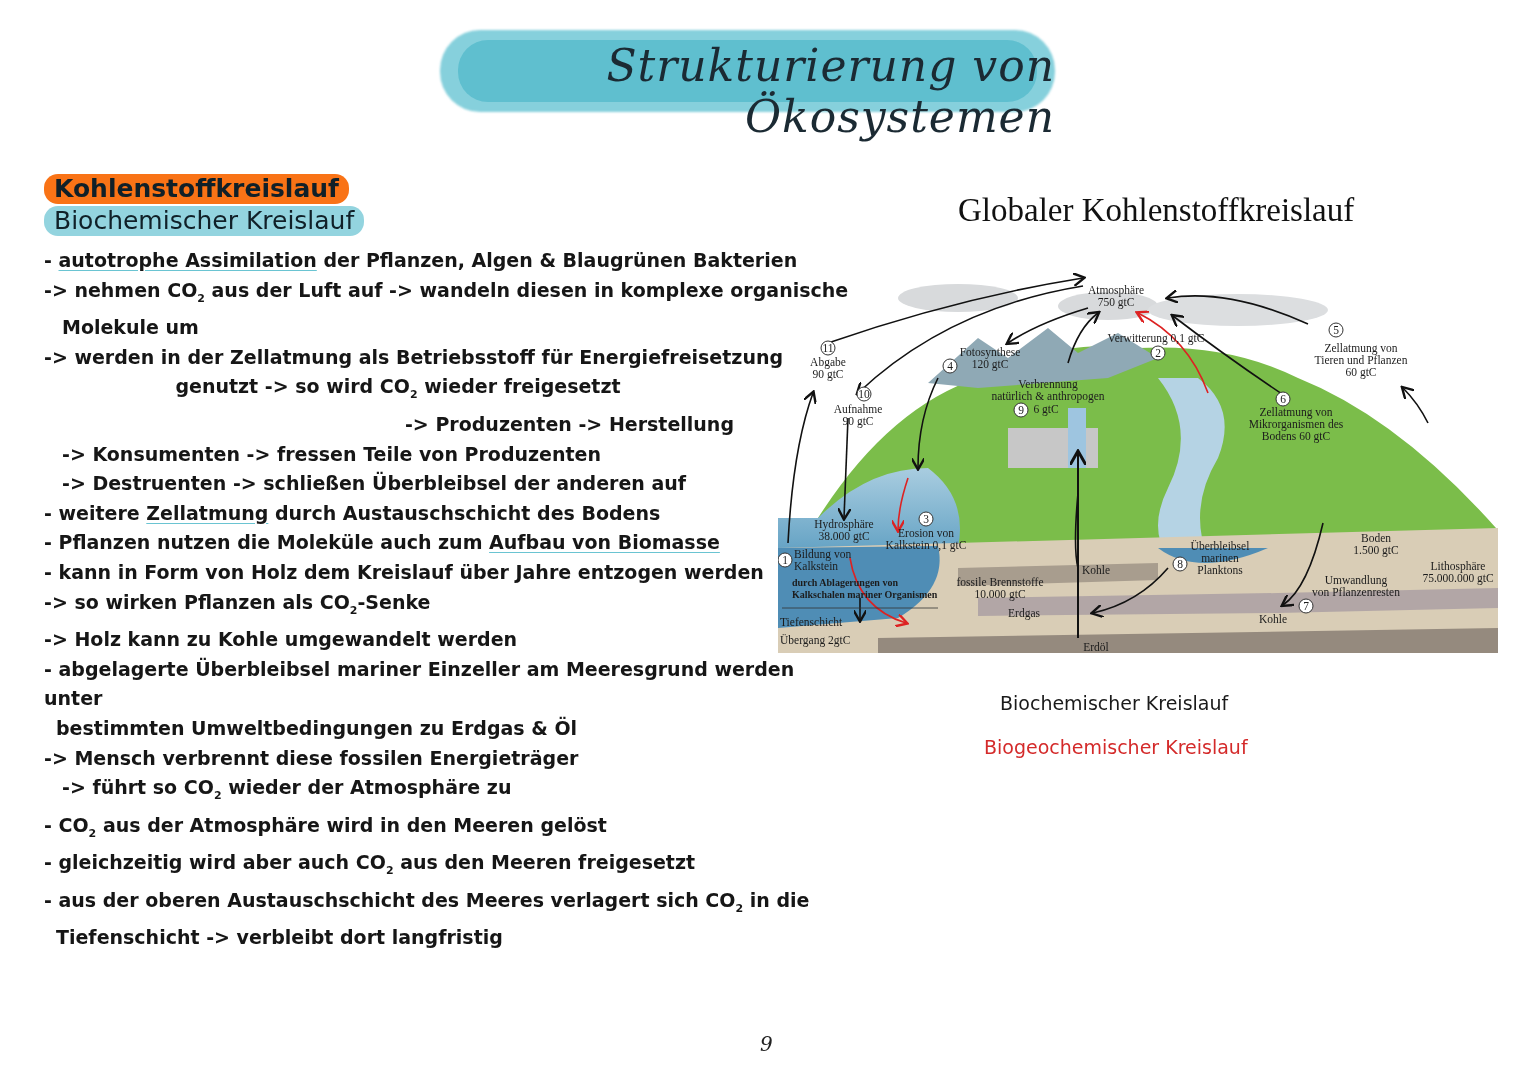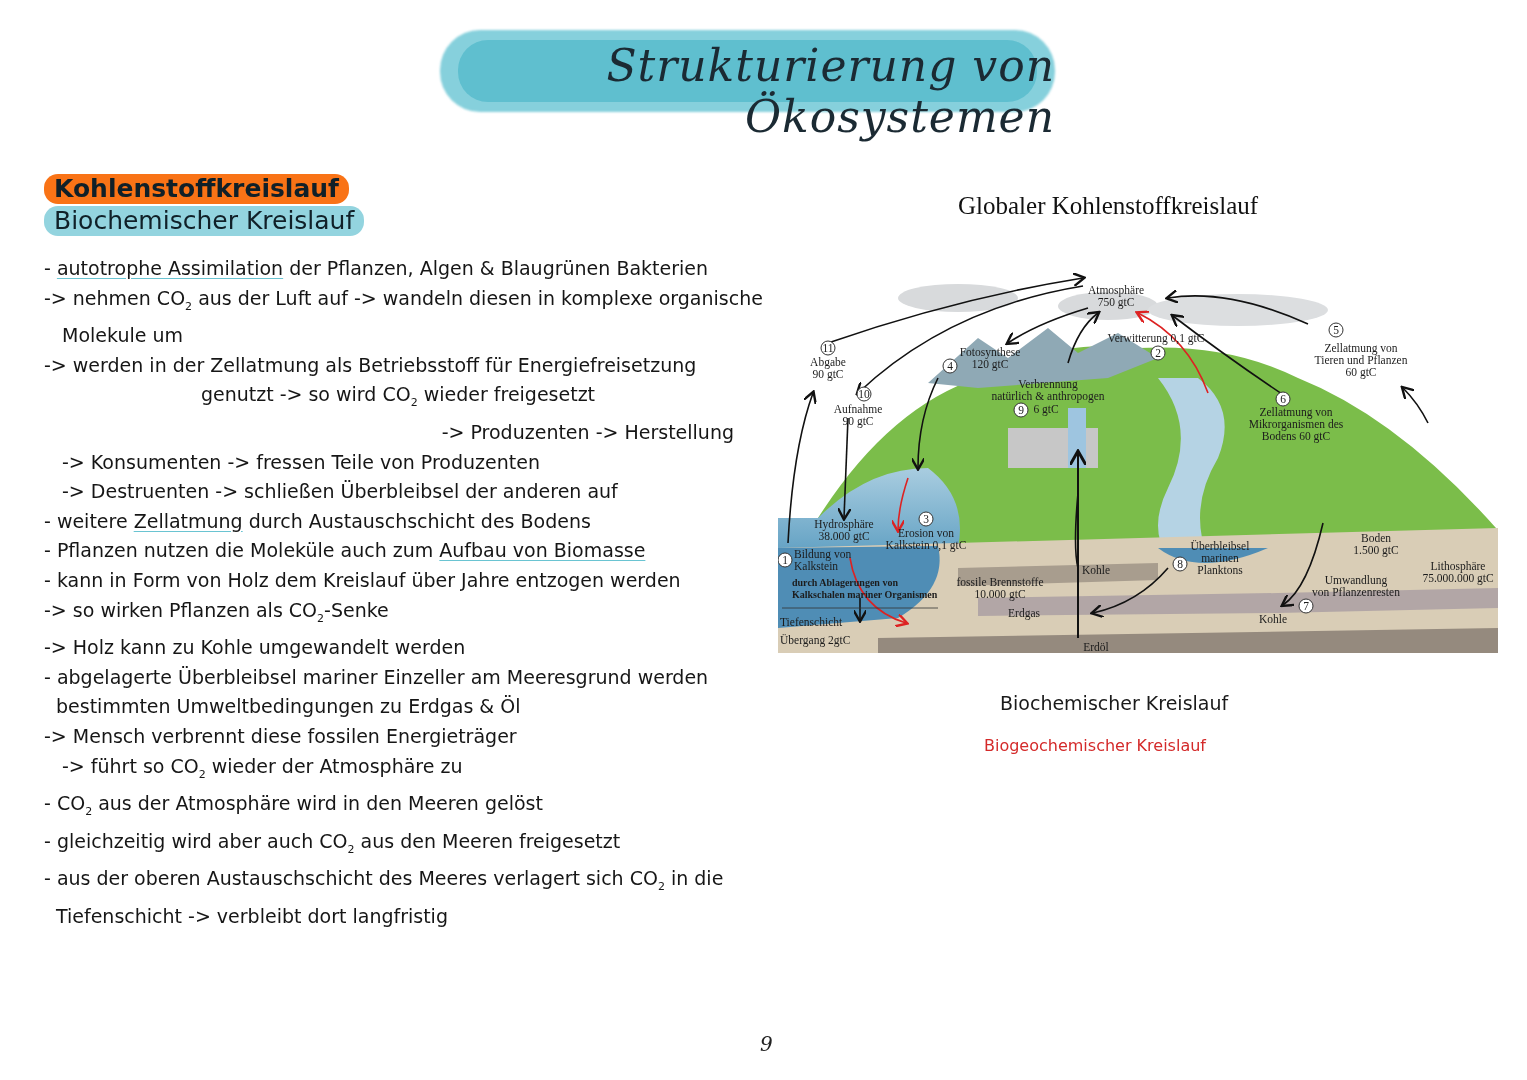--- a/index.html
+++ b/index.html
@@ -5,31 +5,31 @@
   html, body { margin:0; padding:0; }
   body { width:1527px; height:1080px; background:#ffffff; position:relative; overflow:hidden; font-family:"DejaVu Sans", sans-serif; color:#1a1a1a; }
   .title-wrap { position:absolute; left:440px; top:18px; width:615px; height:100px; }
   .title-blob { position:absolute; inset:12px 0 6px 0; background:#86d0dc; border-radius:40px; filter:blur(1px); }
   .title-blob2 { position:absolute; left:18px; right:18px; top:22px; bottom:16px; background:#5fbfcf; border-radius:30px; }
   .title-text { position:absolute; left:0; right:0; top:22px; text-align:right; font-family:"DejaVu Serif", serif; font-style:italic; font-size:44px; color:#1b2a33; letter-spacing:1px; }
   .left { position:absolute; left:44px; top:174px; width:690px; font-family:"DejaVu Sans", sans-serif; }
   .hl { display:inline-block; padding:0 10px; border-radius:14px; font-size:25px; line-height:30px; color:#102028; }
   .hl1 { background:#f97316;font-weight:bold; }
   .hl2 { background:#93d4df; margin-top:2px; }
-  .lines { margin-top:18px; font-size:19px; line-height:29.6px; color:#161616; }
+  .lines { margin-top:10px; font-size:19px; line-height:29.6px; color:#161616;font-weight:bold; }
   .line { white-space:nowrap; }
   .u { text-decoration:underline; text-decoration-color:#6ac4d2; text-underline-offset:3px; }
   sub { font-size:11px; vertical-align:-5px; }
-  .right-title { position:absolute; left:958px; top:192px; font-family:"Liberation Serif", serif; font-size:25px; color:#111; }
+  .right-title { position:absolute; left:958px; top:192px; font-family:"Liberation Serif", serif; font-size:33px; color:#111; }
   .diagram { position:absolute; left:778px; top:268px; width:720px; height:390px; }
   .diagram svg { width:100%; height:100%; }
   .lbl { font-family:"Liberation Serif", serif; font-size:11.5px; fill:#1c1c1c; }
   .lblb { font-family:"Liberation Serif", serif; font-size:10px; font-weight:bold; fill:#1c1c1c; }
   .cap1 { position:absolute; left:1000px; top:692px; font-size:19px; color:#1a1a1a; }
-  .cap2 { position:absolute; left:984px; top:736px; font-size:16px; color:#d42a2a; }
+  .cap2 { position:absolute; left:984px; top:736px; font-size:19px; color:#d42a2a; }
   .pagenum { position:absolute; left:760px; top:1032px; font-family:"DejaVu Serif", serif; font-style:italic; font-size:20px; color:#222; }
 </style>
 </head>
 <body>
 
 <div class="title-wrap">
   <div class="title-blob"></div>
   <div class="title-blob2"></div>
   <div class="title-text">Strukturierung von Ökosystemen</div>
 </div>
@@ -45,20 +45,21 @@
       <div class="line" style="padding-left: 18px; text-align: center;"><span>genutzt -&gt; so wird CO</span><sub>2</sub><span> wieder freigesetzt</span></div>
       <div class="line" style="padding-left: 18px; text-align: right;"><span>-&gt; Produzenten -&gt; Herstellung</span></div>
       <div class="line" style="padding-left: 18px;"><span>-&gt; Konsumenten -&gt; fressen Teile von Produzenten</span></div>
       <div class="line" style="padding-left: 18px;"><span>-&gt; Destruenten -&gt; schließen Überbleibsel der anderen auf</span></div>
       <div class="line"><span>- weitere </span><span class="u">Zellatmung</span><span> durch Austauschschicht des Bodens</span></div>
       <div class="line"><span>- Pflanzen nutzen die Moleküle auch zum </span><span class="u">Aufbau von Biomasse</span><span></span></div>
       <div class="line"><span>- kann in Form von Holz dem Kreislauf über Jahre entzogen werden</span></div>
       <div class="line"><span>-&gt; so wirken Pflanzen als CO</span><sub>2</sub><span>-Senke</span></div>
       <div class="line"><span>-&gt; Holz kann zu Kohle umgewandelt werden</span></div>
       <div class="line"><span>- abgelagerte Überbleibsel mariner Einzeller am Meeresgrund werden</span></div>
+      <div class="line"><span>unter</span></div>
       <div class="line" style="padding-left: 12px;"><span>bestimmten Umweltbedingungen zu Erdgas &amp; Öl</span></div>
       <div class="line"><span>-&gt; Mensch verbrennt diese fossilen Energieträger</span></div>
       <div class="line" style="padding-left: 18px;"><span>-&gt; führt so CO</span><sub>2</sub><span> wieder der Atmosphäre zu</span></div>
       <div class="line"><span>- CO</span><sub>2</sub><span> aus der Atmosphäre wird in den Meeren gelöst</span></div>
       <div class="line"><span>- gleichzeitig wird aber auch CO</span><sub>2</sub><span> aus den Meeren freigesetzt</span></div>
       <div class="line"><span>- aus der oberen Austauschschicht des Meeres verlagert sich CO</span><sub>2</sub><span> in die</span></div>
       <div class="line" style="padding-left: 12px;"><span>Tiefenschicht -&gt; verbleibt dort langfristig</span></div>
     </div>
 </div>
 

